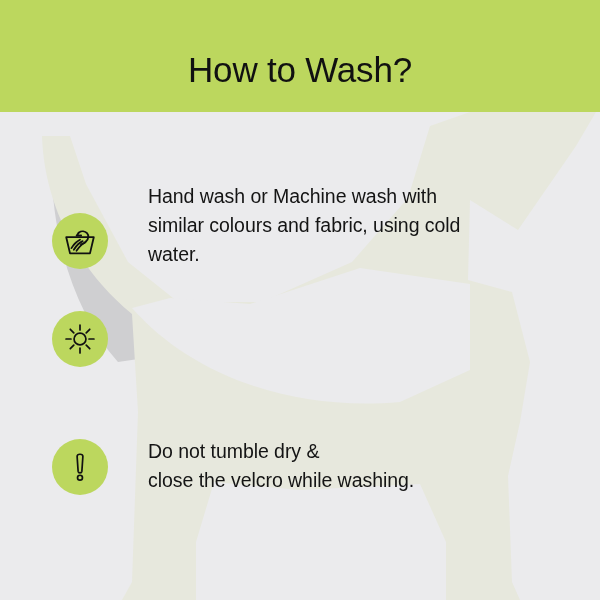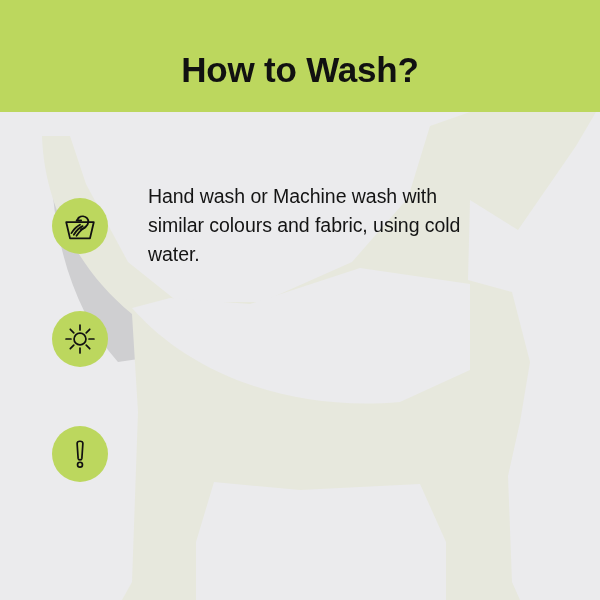--- a/index.html
+++ b/index.html
@@ -32,21 +32,21 @@
   .header-title {
     position: absolute;
     left: 0;
     top: 0;
     width: 600px;
     height: 140px;
     display: flex;
     align-items: center;
     justify-content: center;
     font-size: 35px;
-    font-weight: bold;
+    font-weight: normal;
     color: #111111;
     letter-spacing: -0.2px;
     z-index: 6;
   }
 
   
   .dog-art {
     position: absolute;
     left: 0;
     top: 112px;
@@ -62,21 +62,21 @@
     top: 112px;
     width: 600px;
     height: 488px;
     z-index: 3;
   }
 
   .care-row {
     position: absolute;
     left: 52px;
     display: flex;
-    align-items: center;
+    align-items: flex-end;
   }
   .care-row.r1 { top: 70px; }
   .care-row.r2 { top: 213px; }
   .care-row.r3 { top: 325px; }
 
   .icon-badge {
     flex: 0 0 auto;
     width: 56px;
     height: 56px;
     border-radius: 50%;
@@ -190,16 +190,18 @@
       </div>
     </div>
 
     <div class="care-row r3">
       <div class="icon-badge">
         <svg width="34" height="34" viewBox="0 0 40 40" fill="none" stroke="#111111" stroke-width="2" stroke-linecap="round" stroke-linejoin="round">
           <path d="M16.6 7.5 C16.6 6.1 17.8 5 20 5 C22.2 5 23.4 6.1 23.4 7.5 L22.2 25.2 C22.1 26.3 21.2 27 20 27 C18.8 27 17.9 26.3 17.8 25.2 Z"></path>
           <circle cx="20" cy="32.6" r="2.9"></circle>
         </svg>
       </div>
+      <div class="care-text">Do not tumble dry &amp;
+close the velcro while washing.</div>
     </div>
 
   </div>
 </div>
 
 </body></html>

